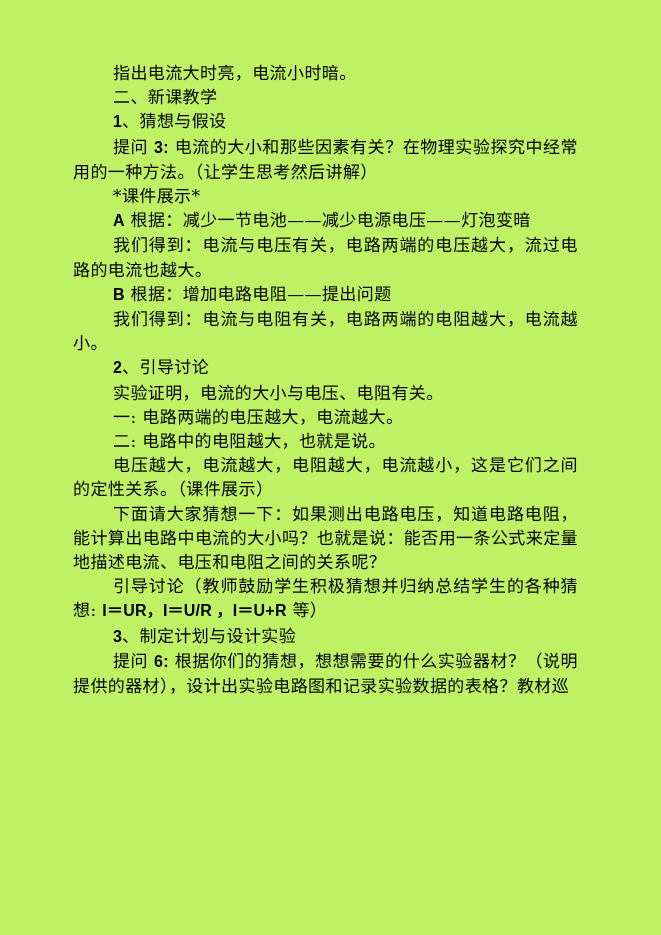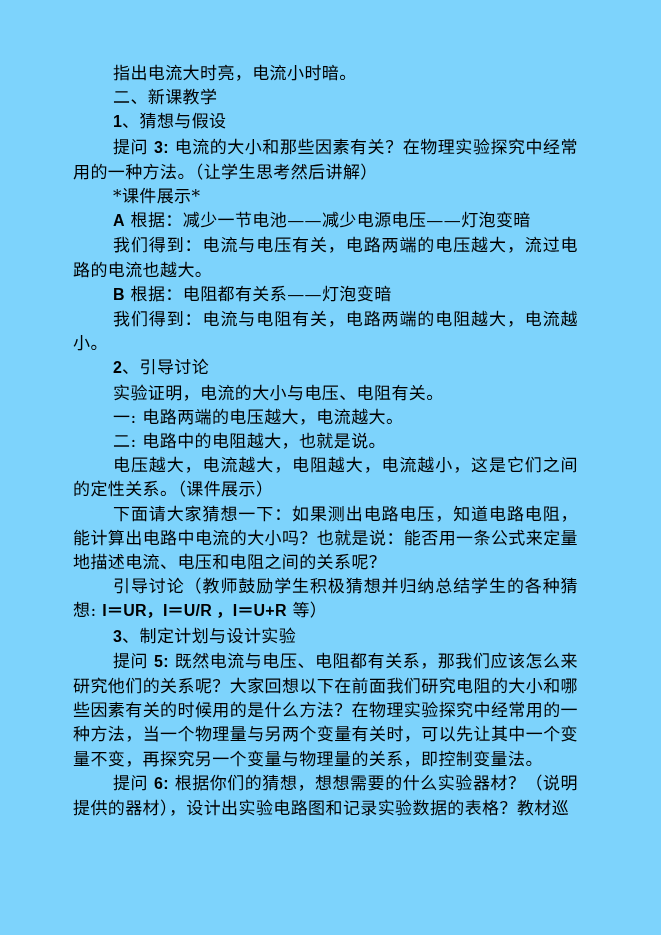--- a/index.html
+++ b/index.html
@@ -4,21 +4,21 @@
 <style>
   html, body {
     margin: 0;
     padding: 0;
     background: #ffffff;
   }
   .page {
     position: relative;
     width: 661px;
     height: 935px;
-    background: #7dd3fc;
+    background: #bef264;
     overflow: hidden;
     font-family: "DejaVu Serif", serif;
     color: #000000;
   }
   .doc-body {
     position: absolute;
     left: 73px;
     top: 61px;
     width: 505px;
     font-size: 17px;
@@ -48,26 +48,25 @@
 
 <div class="page">
   <div class="doc-body">
       <p class="para"><span class="run">指出电流大时亮，电流小时暗。</span></p>
       <p class="para"><span class="run">二、新课教学</span></p>
       <p class="para"><span class="run run-bold">1</span><span class="run">、猜想与假设</span></p>
       <p class="para"><span class="run">提问 </span><span class="run run-bold">3:</span><span class="run"> 电流的大小和那些因素有关？在物理实验探究中经常用的一种方法。（让学生思考然后讲解）</span></p>
       <p class="para"><span class="run">*课件展示*</span></p>
       <p class="para"><span class="run run-bold">A</span><span class="run"> 根据：减少一节电池——减少电源电压——灯泡变暗</span></p>
       <p class="para"><span class="run">我们得到：电流与电压有关，电路两端的电压越大，流过电路的电流也越大。</span></p>
-      <p class="para"><span class="run run-bold">B</span><span class="run"> 根据：电阻都有关系——灯泡变暗</span></p>
+      <p class="para"><span class="run run-bold">B</span><span class="run"> 根据：增加电路电阻——提出问题</span></p>
       <p class="para"><span class="run">我们得到：电流与电阻有关，电路两端的电阻越大，电流越小。</span></p>
       <p class="para"><span class="run run-bold">2</span><span class="run">、引导讨论</span></p>
       <p class="para"><span class="run">实验证明，电流的大小与电压、电阻有关。</span></p>
       <p class="para"><span class="run">一: 电路两端的电压越大，电流越大。</span></p>
       <p class="para"><span class="run">二: 电路中的电阻越大，也就是说。</span></p>
       <p class="para"><span class="run">电压越大，电流越大，电阻越大，电流越小，这是它们之间的定性关系。（课件展示）</span></p>
       <p class="para"><span class="run">下面请大家猜想一下：如果测出电路电压，知道电路电阻，能计算出电路中电流的大小吗？也就是说：能否用一条公式来定量地描述电流、电压和电阻之间的关系呢？</span></p>
       <p class="para"><span class="run">引导讨论（教师鼓励学生积极猜想并归纳总结学生的各种猜想: </span><span class="run run-bold">I＝UR，I＝U/R ，I＝U+R</span><span class="run"> 等）</span></p>
       <p class="para"><span class="run run-bold">3</span><span class="run">、制定计划与设计实验</span></p>
-      <p class="para"><span class="run">提问 </span><span class="run run-bold">5:</span><span class="run"> 既然电流与电压、电阻都有关系，那我们应该怎么来研究他们的关系呢？大家回想以下在前面我们研究电阻的大小和哪些因素有关的时候用的是什么方法？在物理实验探究中经常用的一种方法，当一个物理量与另两个变量有关时，可以先让其中一个变量不变，再探究另一个变量与物理量的关系，即控制变量法。</span></p>
       <p class="para"><span class="run">提问 </span><span class="run run-bold">6:</span><span class="run"> 根据你们的猜想，想想需要的什么实验器材？（说明提供的器材），设计出实验电路图和记录实验数据的表格？教材巡</span></p>
     </div>
 </div>
 
 </body></html>

